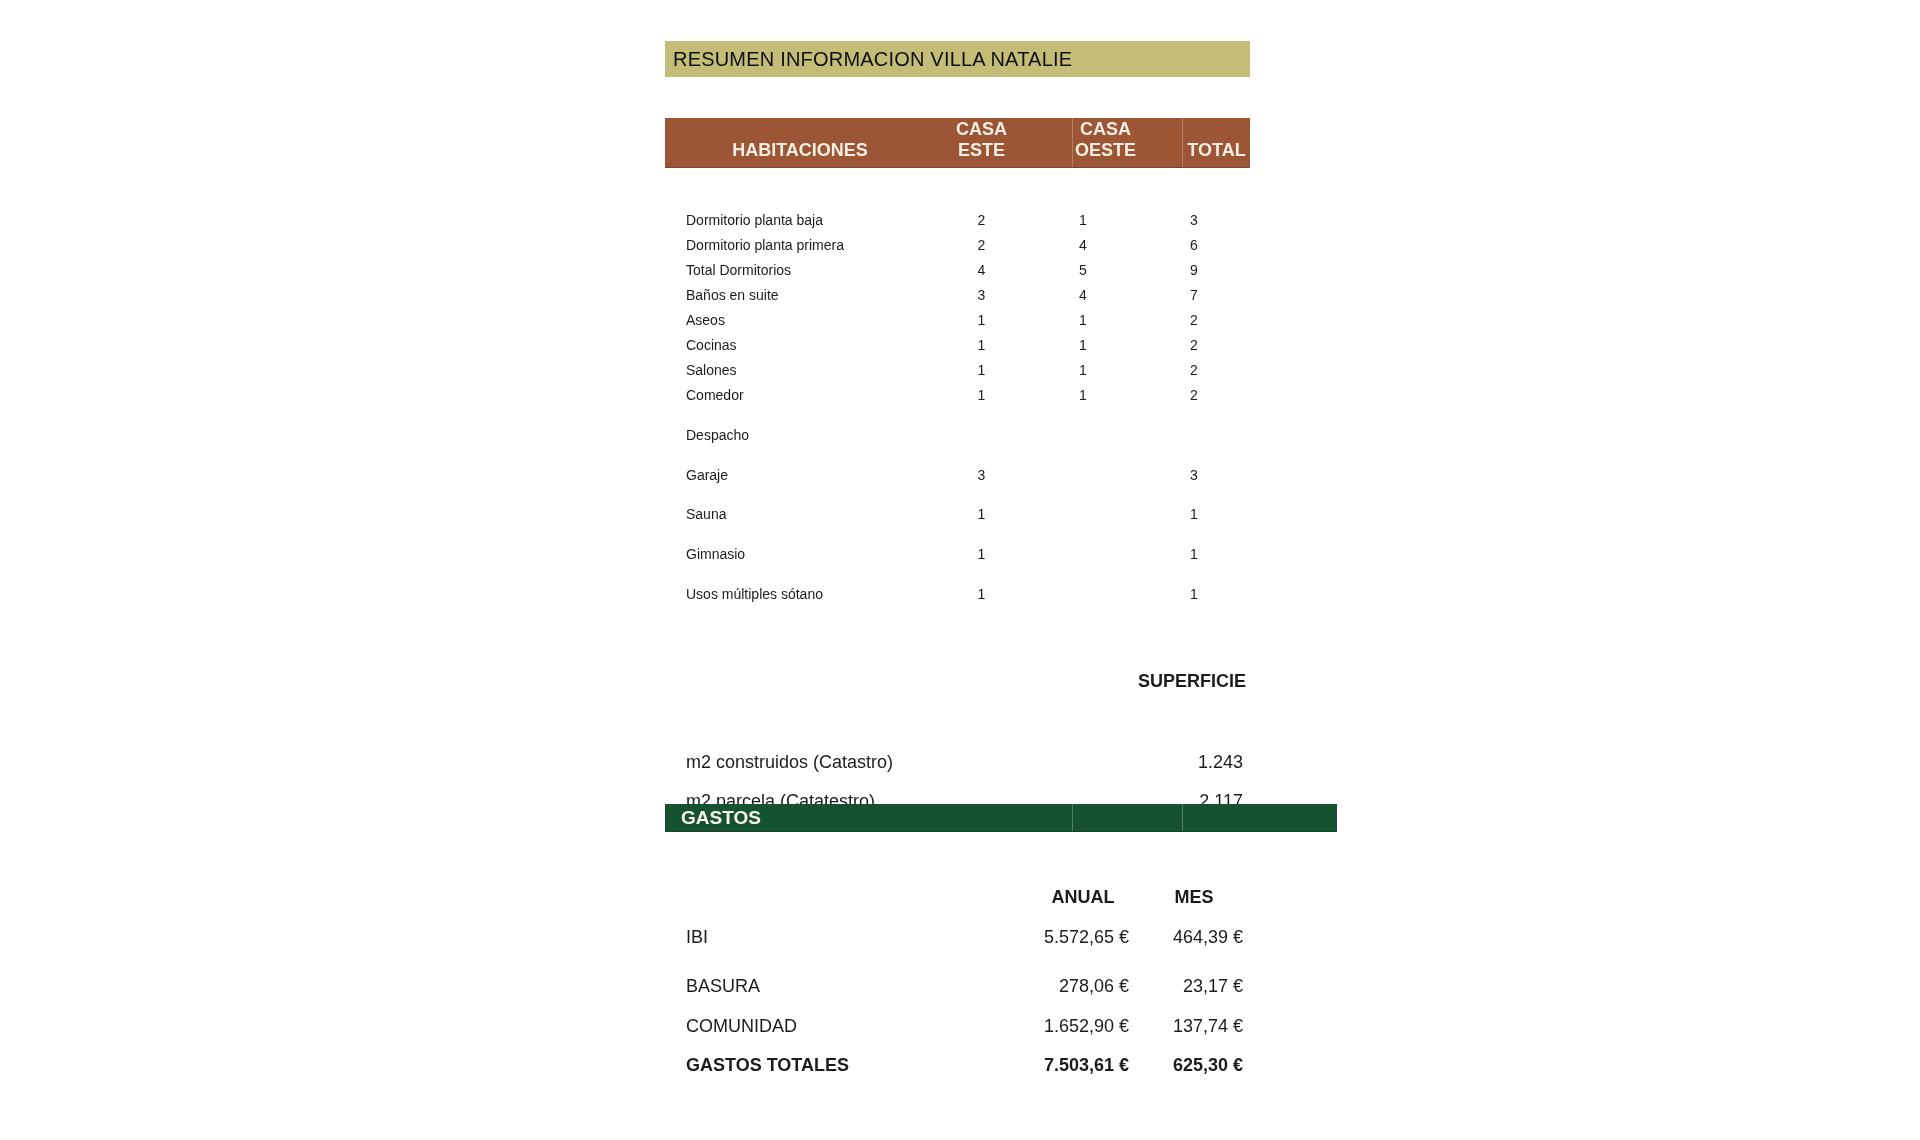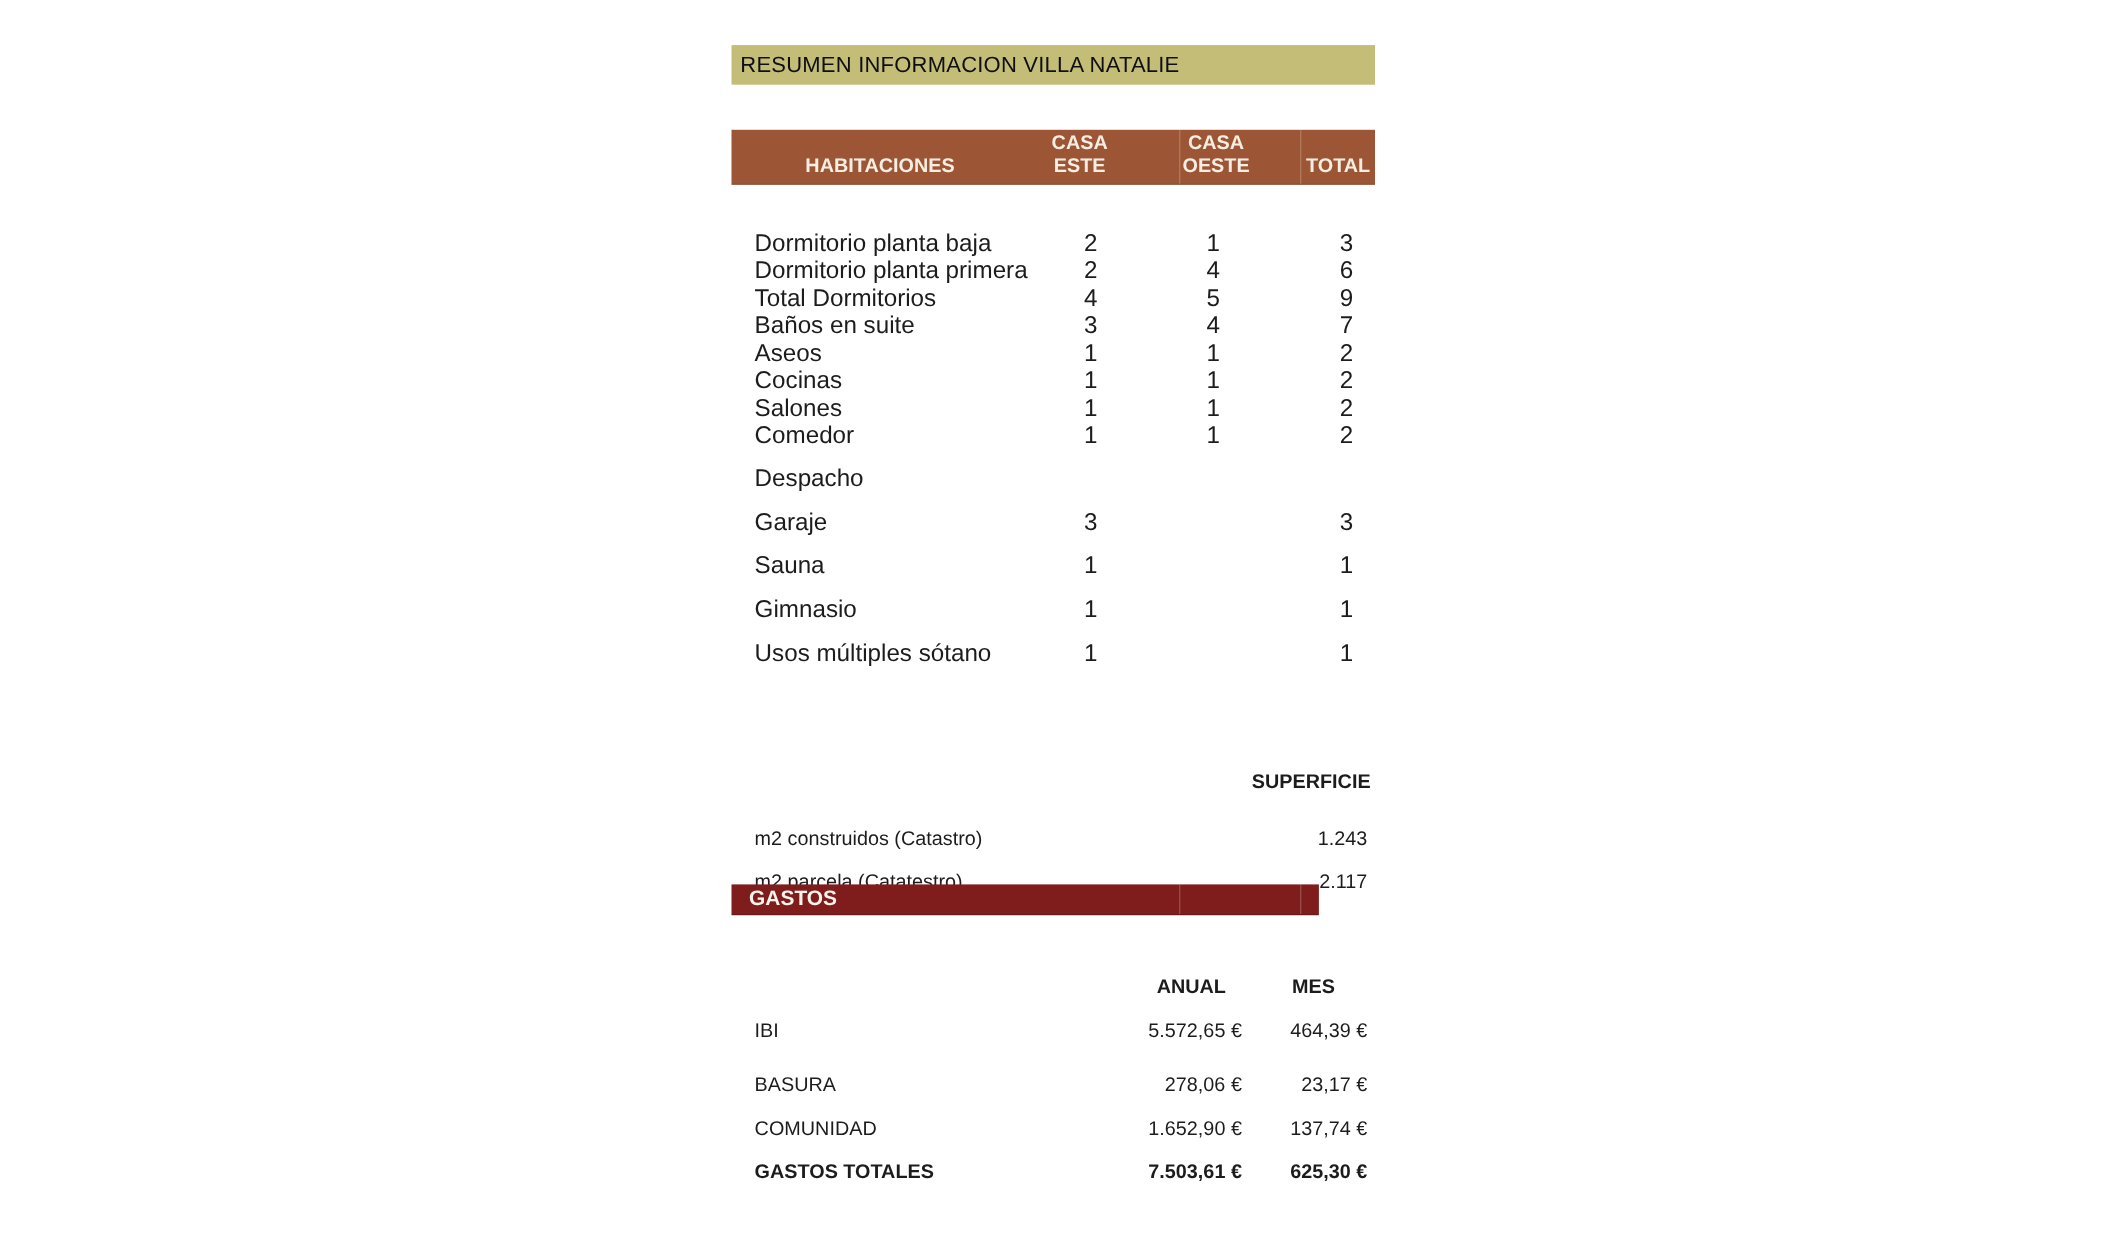--- a/index.html
+++ b/index.html
@@ -70,35 +70,34 @@
   }
   .rooms-header .cell.sep,
   .gastos-bar .gcell.sep {
     border-left: 1px solid rgba(255,255,255,0.25);
     margin-left: 44px;
   }
   
   .row {
     display: grid;
     grid-template-columns: 270px 93px 110px 112px;
-    font-size: 22px;
-    height: 25px;
-    line-height: 25px;
-    gap: 10px;
+    font-size: 14px;
+    height: 25px;
+    line-height: 25px;
   }
   .row .label { padding-left: 21px; text-align: left; white-space: nowrap; }
   .row .num { text-align: center; }
   .rows-block { position: absolute; left: 0; width: 585px; }
   .rows-simple { top: 208px; }
   .sparse-row { position: absolute; left: 0; width: 585px; height: 24px; line-height: 24px; }
   
   .sup-header {
     position: absolute;
     left: 0;
-    top: 698px;
+    top: 669px;
     width: 585px;
     display: grid;
     grid-template-columns: 270px 93px 110px 112px;
     font-size: 18px;
     font-weight: bold;
     height: 25px;
     line-height: 25px;
   }
   .sup-header .hcell { text-align: left; }
   .sup-row {
@@ -112,23 +111,23 @@
     line-height: 25px;
     margin-top: 48px;
   }
   .sup-row .label { padding-left: 21px; }
   .sup-row .value { text-align: right; padding-right: 7px; }
   
   .gastos-bar {
     position: absolute;
     top: 804px;
     left: 0;
-    width: 534px;
+    width: 672px;
     height: 28px;
-    background: #7f1d1d;
+    background: #14532d;
     border-bottom: 1px solid rgba(0,0,0,0.15);
     box-sizing: border-box;
     display: grid;
     grid-template-columns: 363px 110px 112px;
     align-items: center;
     color: #faf4ec;
     font-size: 19px;
     font-weight: bold;
   }
   .gastos-bar .gcell { height: 100%; display: flex; align-items: center; box-sizing: border-box; }

